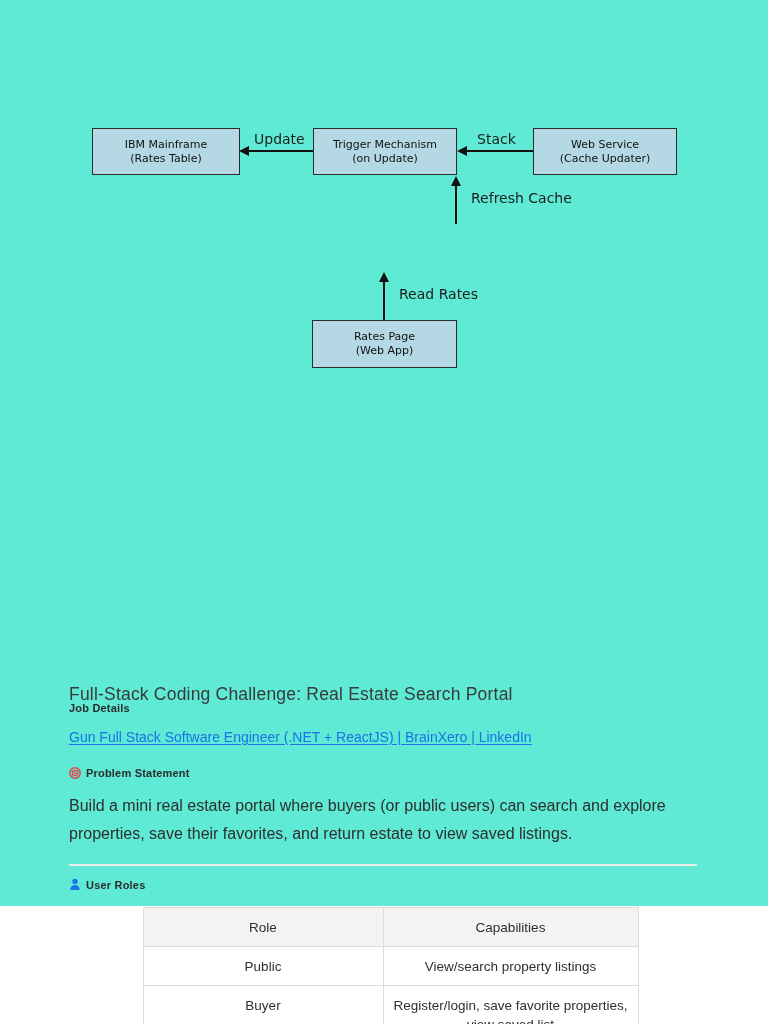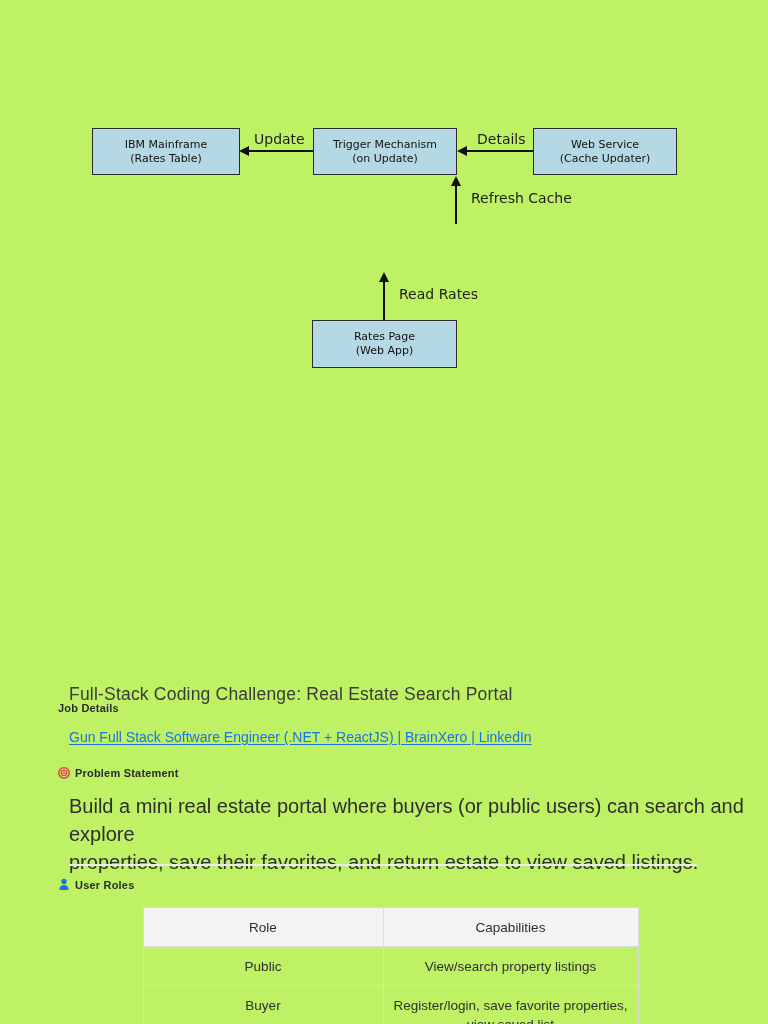--- a/index.html
+++ b/index.html
@@ -1,44 +1,44 @@
 <!DOCTYPE html>
 <html><head>
 <meta charset="utf-8">
 <style>
   * { margin:0; padding:0; box-sizing:border-box; }
   html,body { width:768px; height:1024px; background:#ffffff; overflow:hidden;
               font-family:"Liberation Sans", sans-serif; }
-  .page { position:relative; width:768px; height:1024px; background:#bef264; }
+  .page { position:relative; width:768px; height:906px; background:#5eead4; }
 
   
   .diagram { position:absolute; left:0; top:0; width:768px; height:400px;
              font-family:"DejaVu Sans", sans-serif; }
   .node { position:absolute; background:#b5d9e4; border:1.5px solid #2b2b2b;
           display:flex; flex-direction:column; align-items:center; justify-content:center;
           font-size:11px; line-height:14px; color:#111; text-align:center; }
   .hline { position:absolute; height:2px; background:#111; }
   .vline { position:absolute; width:2px; background:#111; }
   .ah-left { position:absolute; width:0; height:0;
              border-top:5px solid transparent; border-bottom:5px solid transparent;
              border-right:10px solid #111; }
   .ah-up { position:absolute; width:0; height:0;
            border-left:5px solid transparent; border-right:5px solid transparent;
            border-bottom:10px solid #111; }
   .edge-label { position:absolute; font-size:14px; color:#1d1d1d; white-space:nowrap; }
 
   
   .doc-title { position:absolute; left:69px; top:663px; font-size:17.5px;
                font-weight:400; color:#3a3a3a; letter-spacing:.2px; white-space:nowrap;margin-top:21px; }
-  .mini-heading { position:absolute; left:58px; font-size:11px; font-weight:700;
+  .mini-heading { position:absolute; left:69px; font-size:11px; font-weight:700;
                   color:#2b2b2b; letter-spacing:.2px; display:flex; align-items:center; gap:5px; }
   .job-link { position:absolute; left:69px; top:729px; font-size:14px;
               color:#1a73e8; text-decoration:underline; text-underline-offset:2px;
               white-space:nowrap; cursor:pointer; }
-  .body-text { position:absolute; left:69px; top:792px; font-size:20px;
+  .body-text { position:absolute; left:69px; top:792px; font-size:16px;
                color:#2e2e2e; line-height:28px; }
   .divider { position:absolute; left:69px; top:864px; width:628px; height:2px;
              background:#ececec; }
 
   
   table.roles { position:absolute; left:143px; top:907px; width:495px;
                 border-collapse:collapse; table-layout:fixed; }
   table.roles th, table.roles td { border:1px solid #dcdcdc; font-size:13.5px;
                 font-weight:400; color:#2f2f2f; text-align:center; vertical-align:top;
                 padding:10px 8px 9px 7px; line-height:19px; }
@@ -74,21 +74,21 @@
       <span>Rates Page</span>
       <span>(Web App)</span>
     </div>
 
     <div class="hline" style="left:249px; top:150px; width:64px;"></div>
     <div class="ah-left" style="left:239px; top:146px;"></div>
     <div class="edge-label" style="left:254px; top:131px;">Update</div>
 
     <div class="hline" style="left:467px; top:150px; width:66px;"></div>
     <div class="ah-left" style="left:457px; top:146px;"></div>
-    <div class="edge-label" style="left:477px; top:131px;">Details</div>
+    <div class="edge-label" style="left:477px; top:131px;">Stack</div>
 
     <div class="vline" style="left:455px; top:186px; height:38px;"></div>
     <div class="ah-up" style="left:451px; top:176px;"></div>
     <div class="edge-label" style="left:471px; top:190px;">Refresh Cache</div>
 
     <div class="vline" style="left:383px; top:282px; height:38px;"></div>
     <div class="ah-up" style="left:379px; top:272px;"></div>
     <div class="edge-label" style="left:399px; top:286px;">Read Rates</div>
   </div>
 

